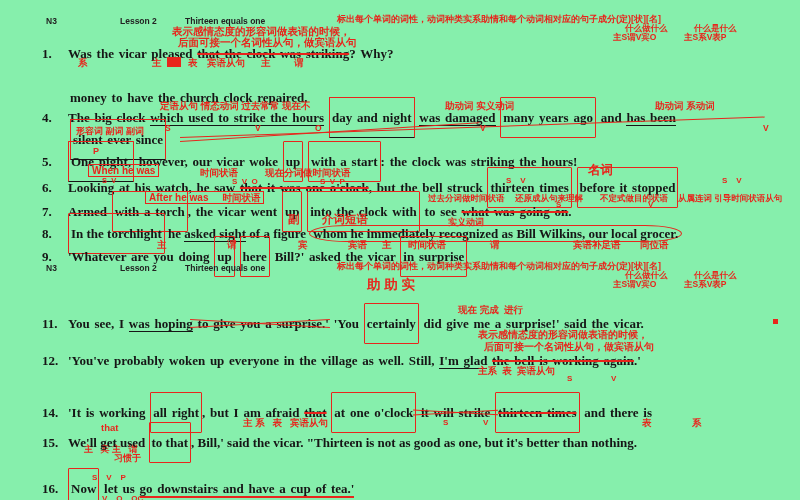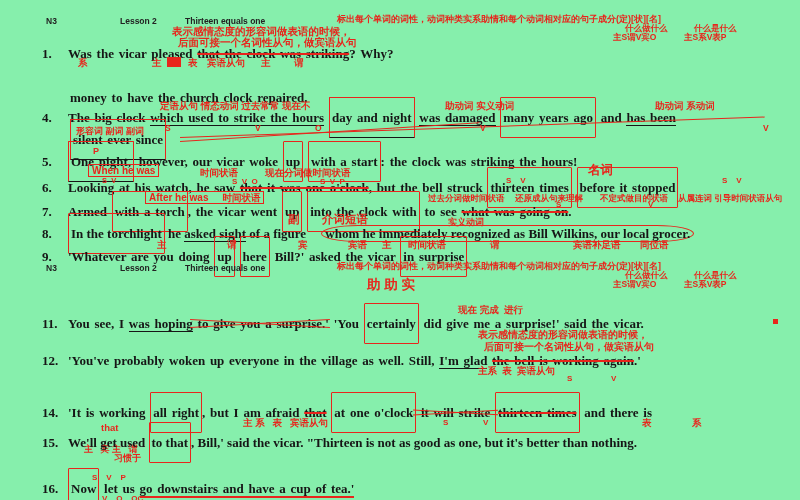--- a/index.html
+++ b/index.html
@@ -11,21 +11,21 @@
   .hdr{position:absolute;font-family:"Liberation Sans","DejaVu Sans",sans-serif;font-size:8.5px;
        color:#222;white-space:nowrap;font-weight:700;}
   .ann{position:absolute;white-space:pre;color:#e8251c;font-family:"Liberation Sans","DejaVu Sans",sans-serif;
        font-weight:700;font-size:9.5px;line-height:11px;}
   .bx{border:1.6px solid #e8251c;padding:12px 2px;border-radius:1px;}
   .bxr{border:1.6px solid #e8251c;padding:0 3px;display:inline-block;}
   .un{border-bottom:1.6px solid #161616;}
   .unr{border-bottom:2px solid #e8251c;}
   .st{text-decoration:line-through;text-decoration-color:#e8251c;text-decoration-thickness:1.6px;}
   .el{border:1.6px solid #e8251c;border-radius:50%;padding:0 4px;}
-  .el2{border:1.6px solid #e8251c;border-radius:48px/11px;padding:0 3px;margin-left:12px;}
+  .el2{border:1.6px solid #e8251c;border-radius:48px/11px;padding:0 3px;}
   .dia{position:relative;display:inline-block;text-align:center;}
   .dia::before,.dia::after{content:"";position:absolute;left:-8px;right:-8px;top:48%;height:1.4px;background:#e8251c;}
   .dia::before{transform:rotate(3.2deg);}
   .dia::after{transform:rotate(-3.2deg);}
   .dline{position:absolute;height:0;border-top:1.3px solid #e8251c;transform-origin:0 0;}
   .rfill{position:absolute;background:#e8251c;width:14px;height:10px;}
   .rdot{position:absolute;width:5px;height:5px;background:#e8251c;}
 </style>
 </head>
 <body>

